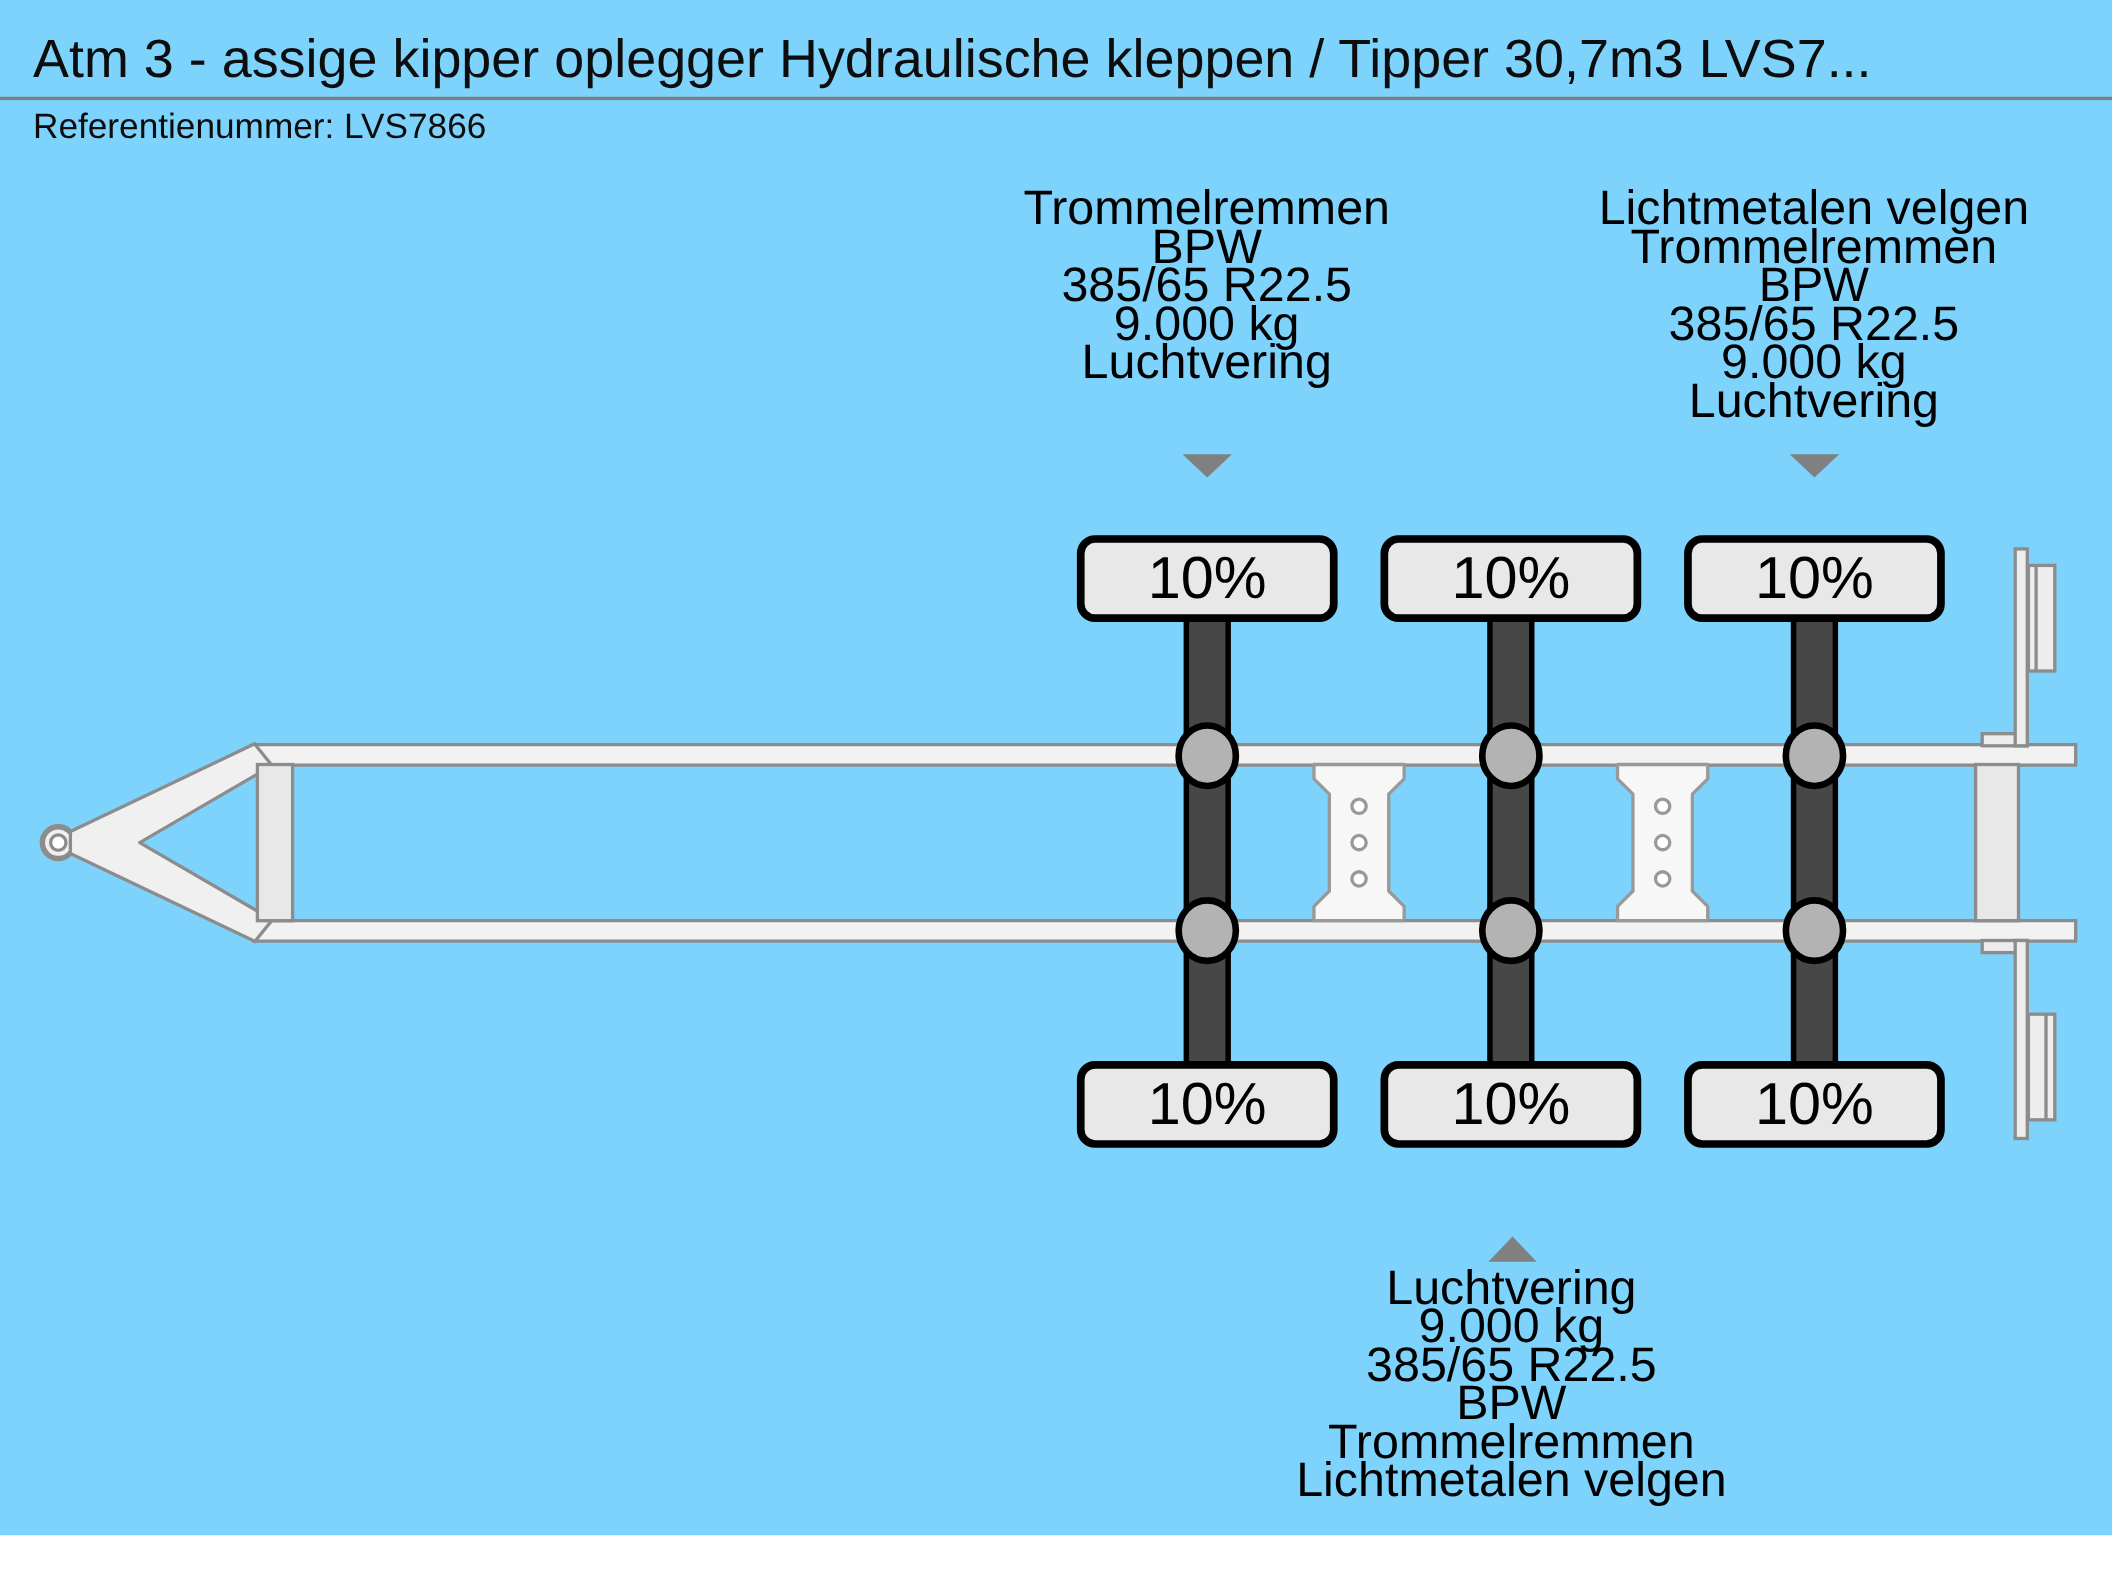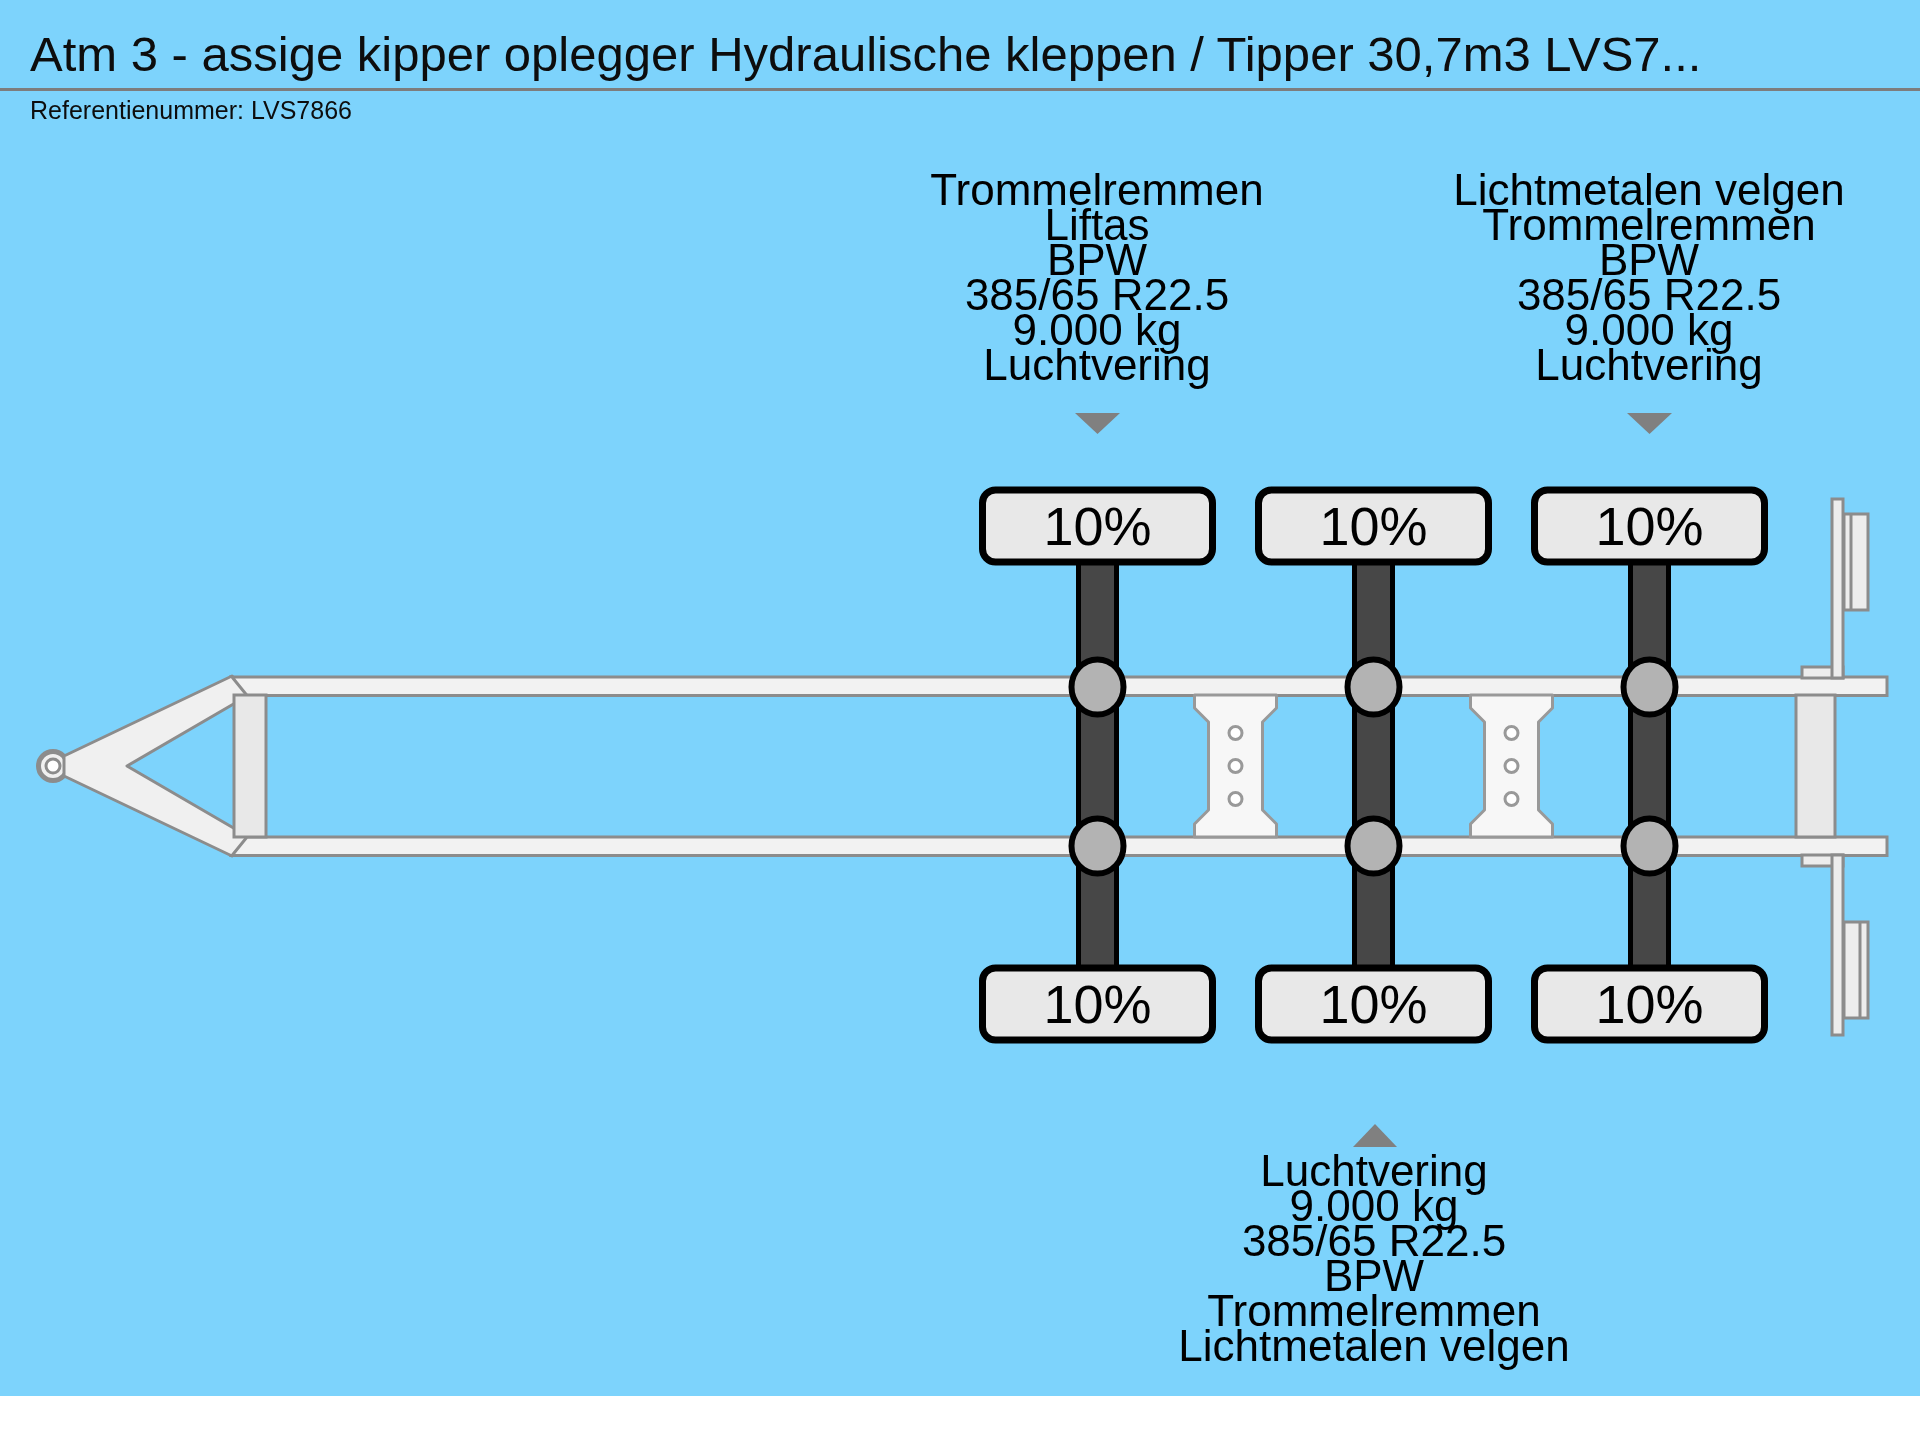--- a/index.html
+++ b/index.html
@@ -14,21 +14,21 @@
     position:absolute;left:30px;top:26px;
     font-size:49px;color:#0d0d0d;white-space:nowrap;
     letter-spacing:0px;
   }
   .divider{
     position:absolute;left:0;top:88px;width:1920px;height:3px;
     background:#7d7d7d;
   }
   .refnum{
     position:absolute;left:30px;top:96px;
-    font-size:25px;color:#0d0d0d;white-space:nowrap;
+    font-size:32px;color:#0d0d0d;white-space:nowrap;
   }
   .diagram-svg{position:absolute;left:0;top:0;width:1920px;height:1440px;}
   .anno{
     position:absolute;width:420px;
     font-size:44px;line-height:35px;color:#000;
     text-align:center;white-space:nowrap;
   }
   .anno-axle1{left:887px;top:172px;}
   .anno-axle3{left:1439px;top:172px;}
   .anno-axle2{left:1164px;top:1153px;}
@@ -119,21 +119,20 @@
       <text x="1649.5" y="1004" text-anchor="middle" dominant-baseline="central">10%</text>
     </g>
 
     <polygon points="1075,413 1120,413 1097.5,434" fill="#808080"></polygon>
     <polygon points="1627,413 1672,413 1649.5,434" fill="#808080"></polygon>
     <polygon points="1353,1147 1397,1147 1375,1124" fill="#808080"></polygon>
   </svg>
 
   <div class="anno anno-axle1">
     <div>Trommelremmen</div>
-    <div>Liftas</div>
     <div>BPW</div>
     <div>385/65 R22.5</div>
     <div>9.000 kg</div>
     <div>Luchtvering</div>
   </div>
 
   <div class="anno anno-axle3">
     <div>Lichtmetalen velgen</div>
     <div>Trommelremmen</div>
     <div>BPW</div>

